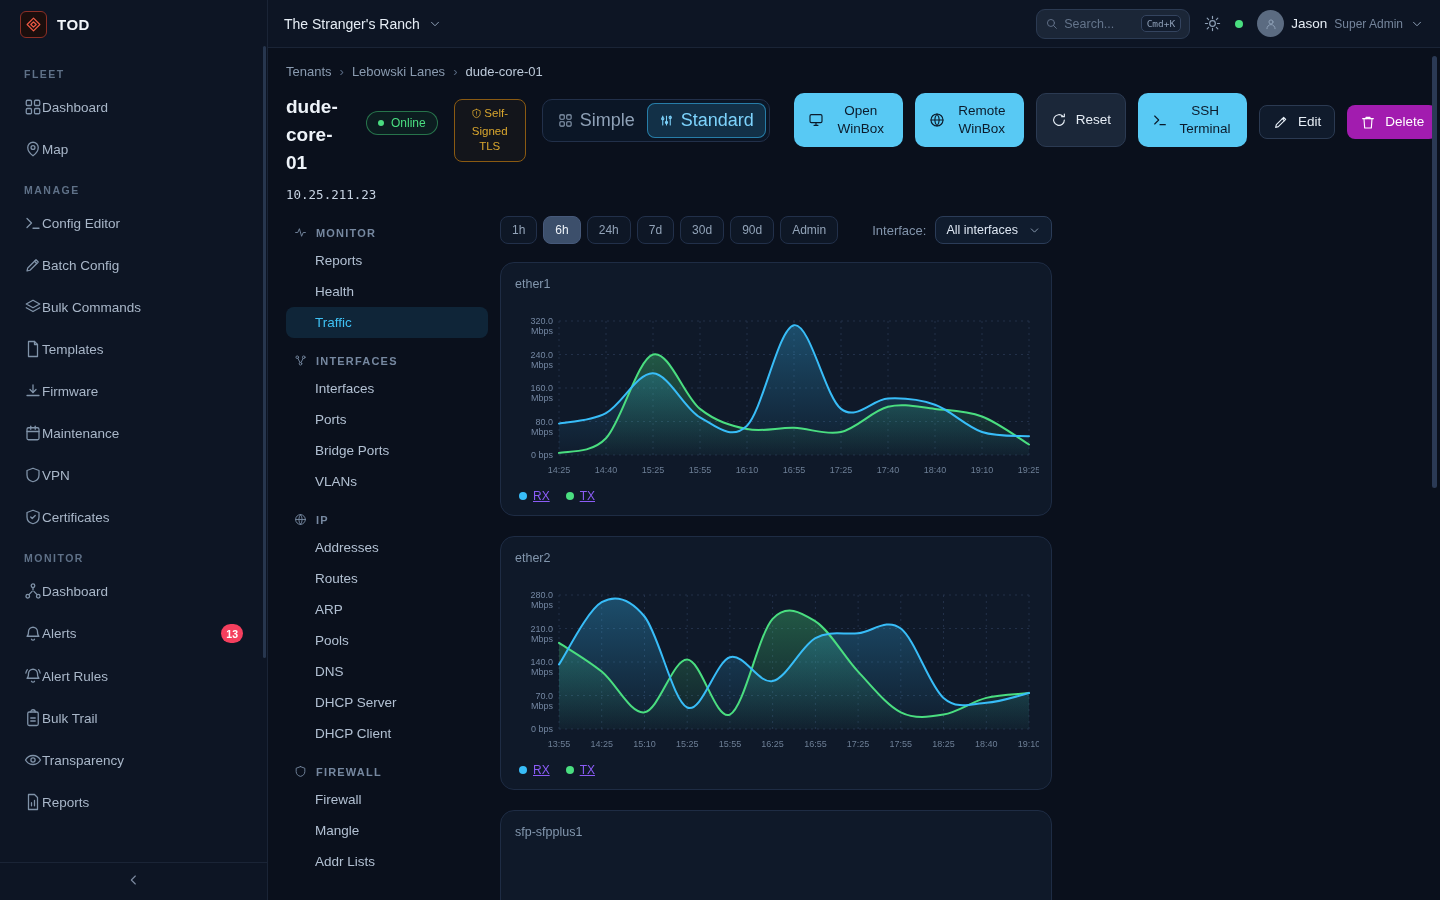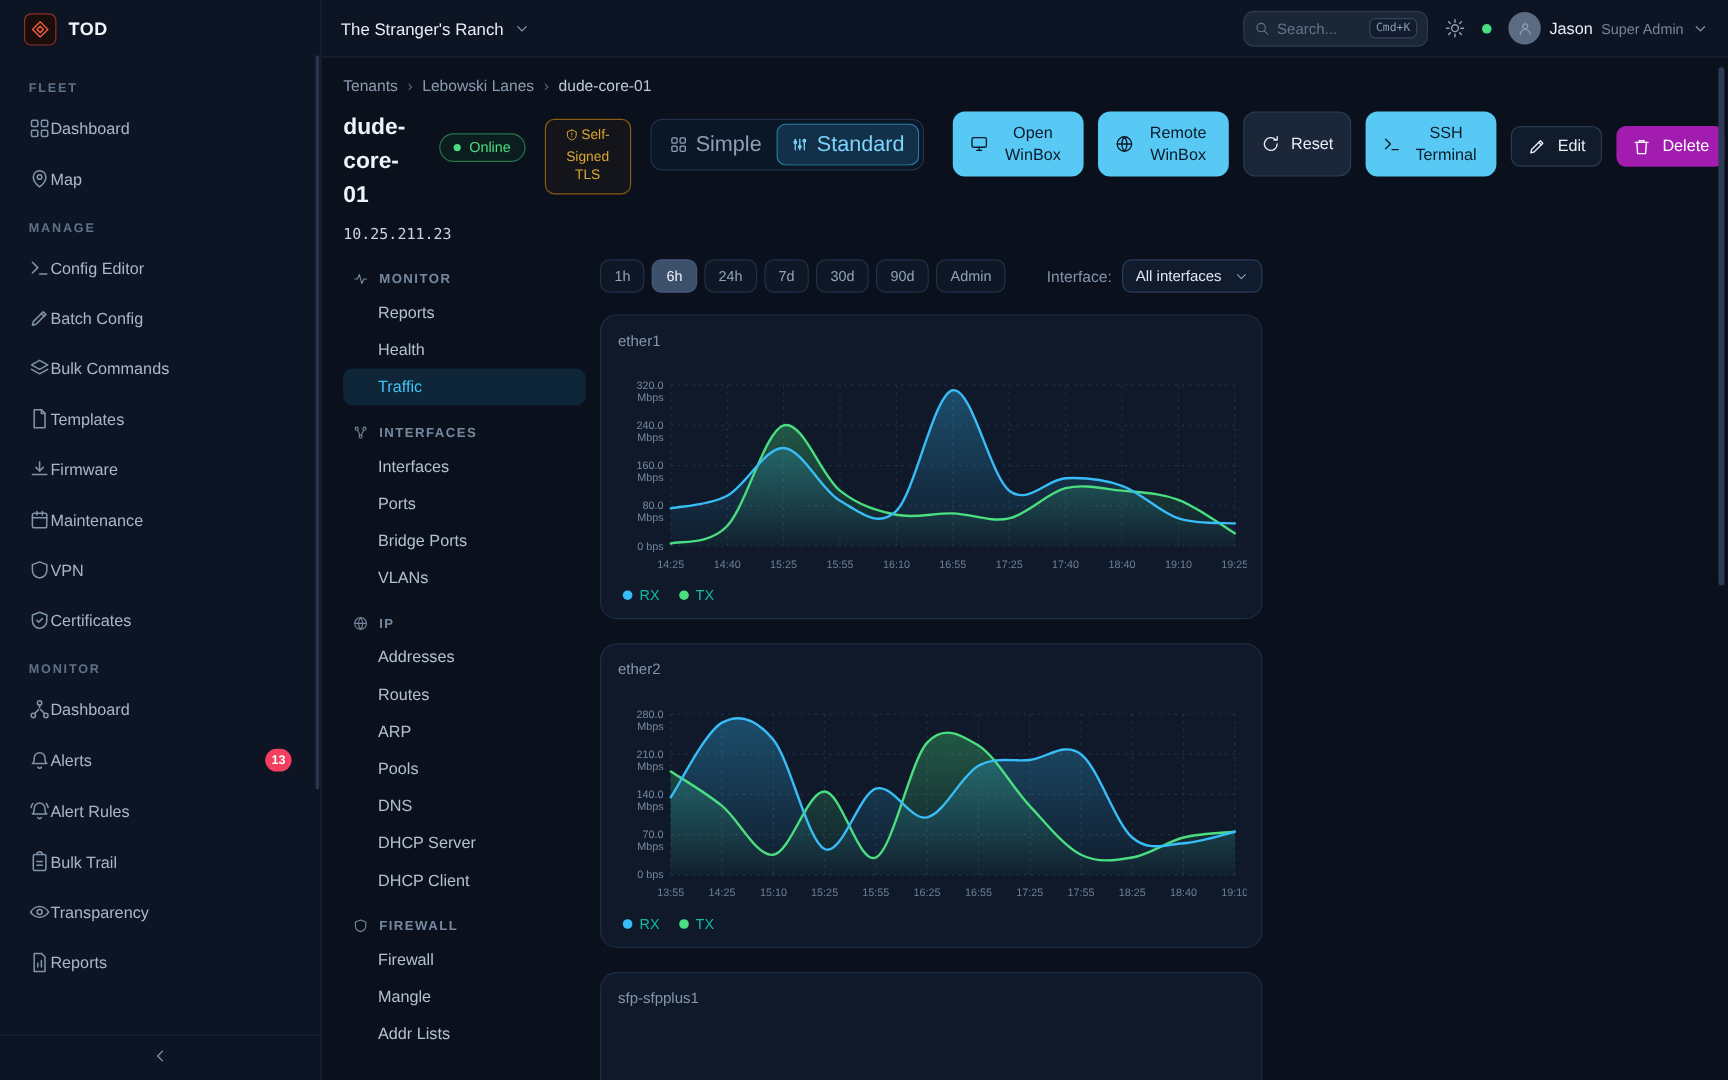--- a/index.html
+++ b/index.html
@@ -86,21 +86,21 @@
   .iface-select { background:#101c2e; border:1px solid #2b3c58; color:#dde6f2; border-radius:8px; padding:6px 10px; font-size:12.5px; display:flex; align-items:center; gap:10px; cursor:pointer; }
   .iface-select .icon { display:flex; color:#8ea0b6; }
 
   .chart-card { background:#0f1929; border:1px solid #1e2c44; border-radius:14px; padding:14px 14px 12px; margin-bottom:20px; }
   .chart-title { font-size:12.5px; color:#8296ad; margin-bottom:2px; }
   .chart-svg { display:block; }
   .gl { stroke:#223049; stroke-width:1; stroke-dasharray:2 4; }
   .yt { fill:#7487a2; font-size:9px; font-family:"Liberation Sans",sans-serif; }
   .xt { fill:#6d7f96; font-size:9px; font-family:"Liberation Sans",sans-serif; }
   .legend { display:flex; gap:16px; margin-top:6px; padding-left:4px; }
-  .legend-item { display:flex; align-items:center; gap:6px; font-size:12px; color:#14b8a6; }
+  .legend-item { display:flex; align-items:center; gap:6px; font-size:12px; color:#8b5cf6;text-decoration:underline; }
   .legend-dot { width:8px; height:8px; border-radius:50%; }
 
   .page-scroll-thumb { position:absolute; right:3px; top:56px; width:5px; height:432px; background:#2b3a55; border-radius:3px; }
 </style>
 </head>
 <body>
 
 <div class="app">
 
   <aside class="sidebar">

